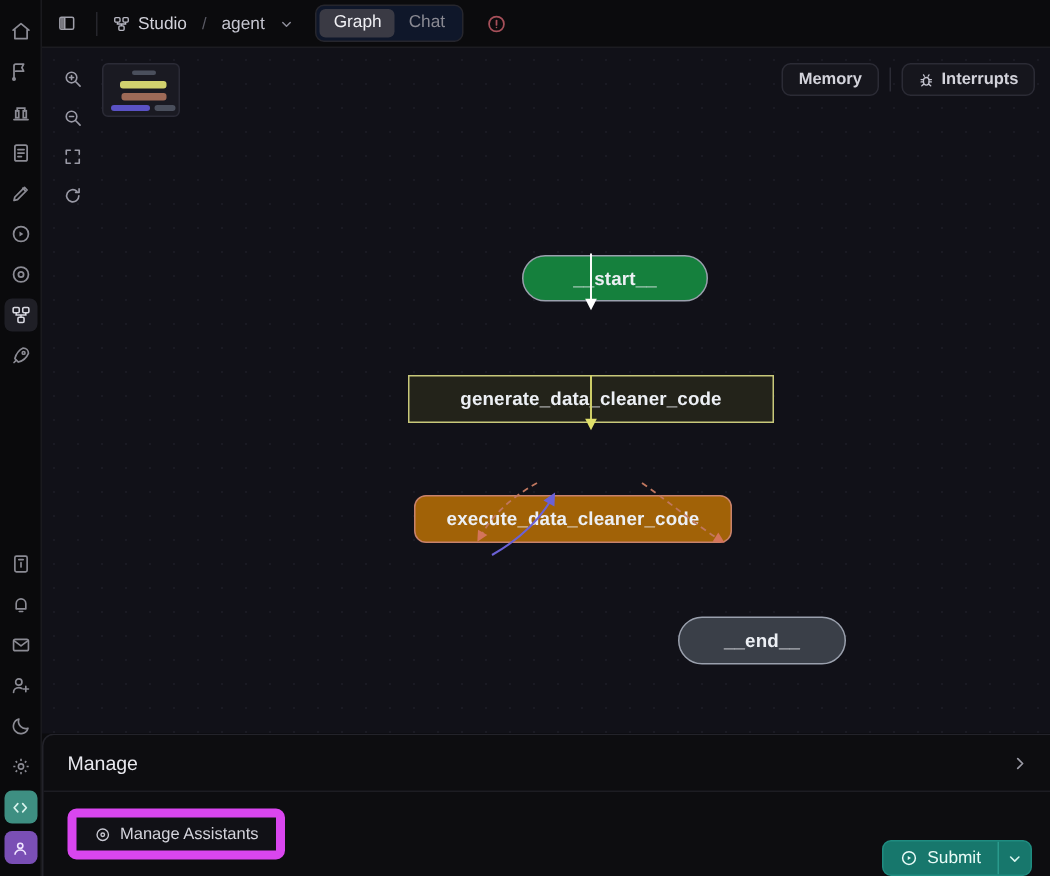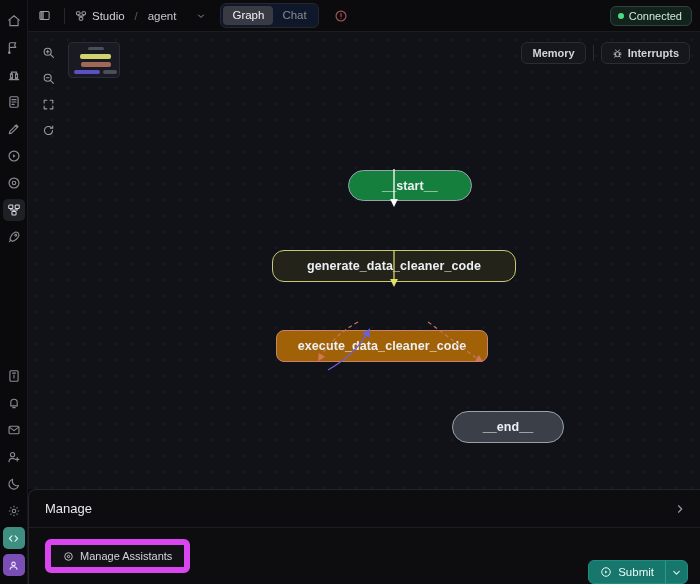--- a/index.html
+++ b/index.html
@@ -70,21 +70,21 @@
   }
   .tb-divider {
     width: 1px; height: 16px; background: #26262c; margin: 0 4px;
   }
   .crumb {
     display:flex; align-items:center; gap:5px;
     color:#d2d2da; font-size:11.5px; cursor:pointer;
   }
   .crumb-sep { color:#5a5a64; font-size:11px; margin:0 4px; }
   .crumb-agent {
-    display:flex; align-items:center; gap:20px;
+    display:flex; align-items:center; gap:10px;
     color:#c6c6d0; font-size:11.5px; cursor:pointer;
   }
   .seg {
     display:flex; align-items:center;
     background:#0f172a; border:1px solid #26262d;
     border-radius:6px; padding:2px; margin-left:8px;
   }
   .seg-item {
     font-size:11.5px; padding:2px 9px; border-radius:4px;
     color:#8a8a93; cursor:pointer; line-height:15px;
@@ -162,21 +162,21 @@
     white-space:nowrap;
     cursor:pointer;
     letter-spacing:.1px;
   }
   .n-start {
     left:320px; top:138px; width:124px; height:31px;
     background:#15803d; border:1.5px solid #9aa0ad; border-radius:16px;
   }
   .n-gen {
     left:244px; top:218px; width:244px; height:32px;
-    background:#23231a; border:1.5px solid #c8c87a; border-radius:12px;
+    background:#23231a; border:1.5px solid #c8c87a; border-radius:0;
   }
   .n-exec {
     left:248px; top:298px; width:212px; height:32px;
     background:#a16207; border:1.5px solid #c8826b; border-radius:8px;
   }
   .n-fix {
     left:168px; top:379px; width:208px; height:32px;
     background:#1b1b2e; border:1.5px solid #6b61d6; border-radius:8px;
   }
   .n-end {
@@ -386,26 +386,20 @@
       </div>
 
       <div class="info-ico">
         <svg width="14" height="14" viewBox="0 0 24 24" fill="none" stroke="currentColor" stroke-width="2">
             <circle cx="12" cy="12" r="8.5"></circle>
             <path d="M12 8v5" stroke-linecap="round"></path>
             <circle cx="12" cy="16" r=".9" fill="currentColor" stroke="none"></circle>
           </svg>
       </div>
 
-      <div class="topbar-right">
-        <div class="status-pill">
-          <span class="dot"></span>
-          <span>Connected</span>
-        </div>
-      </div>
     </div>
 
     <div class="canvas">
 
       <div class="zoomctl">
         <button>
           <svg width="13" height="13" viewBox="0 0 24 24" fill="none" stroke="currentColor" stroke-width="2" stroke-linecap="round">
               <circle cx="10.5" cy="10.5" r="6.5"></circle>
               <path d="M15.4 15.4L21 21"></path>
               <path d="M8 10.5h5M10.5 8v5"></path>

